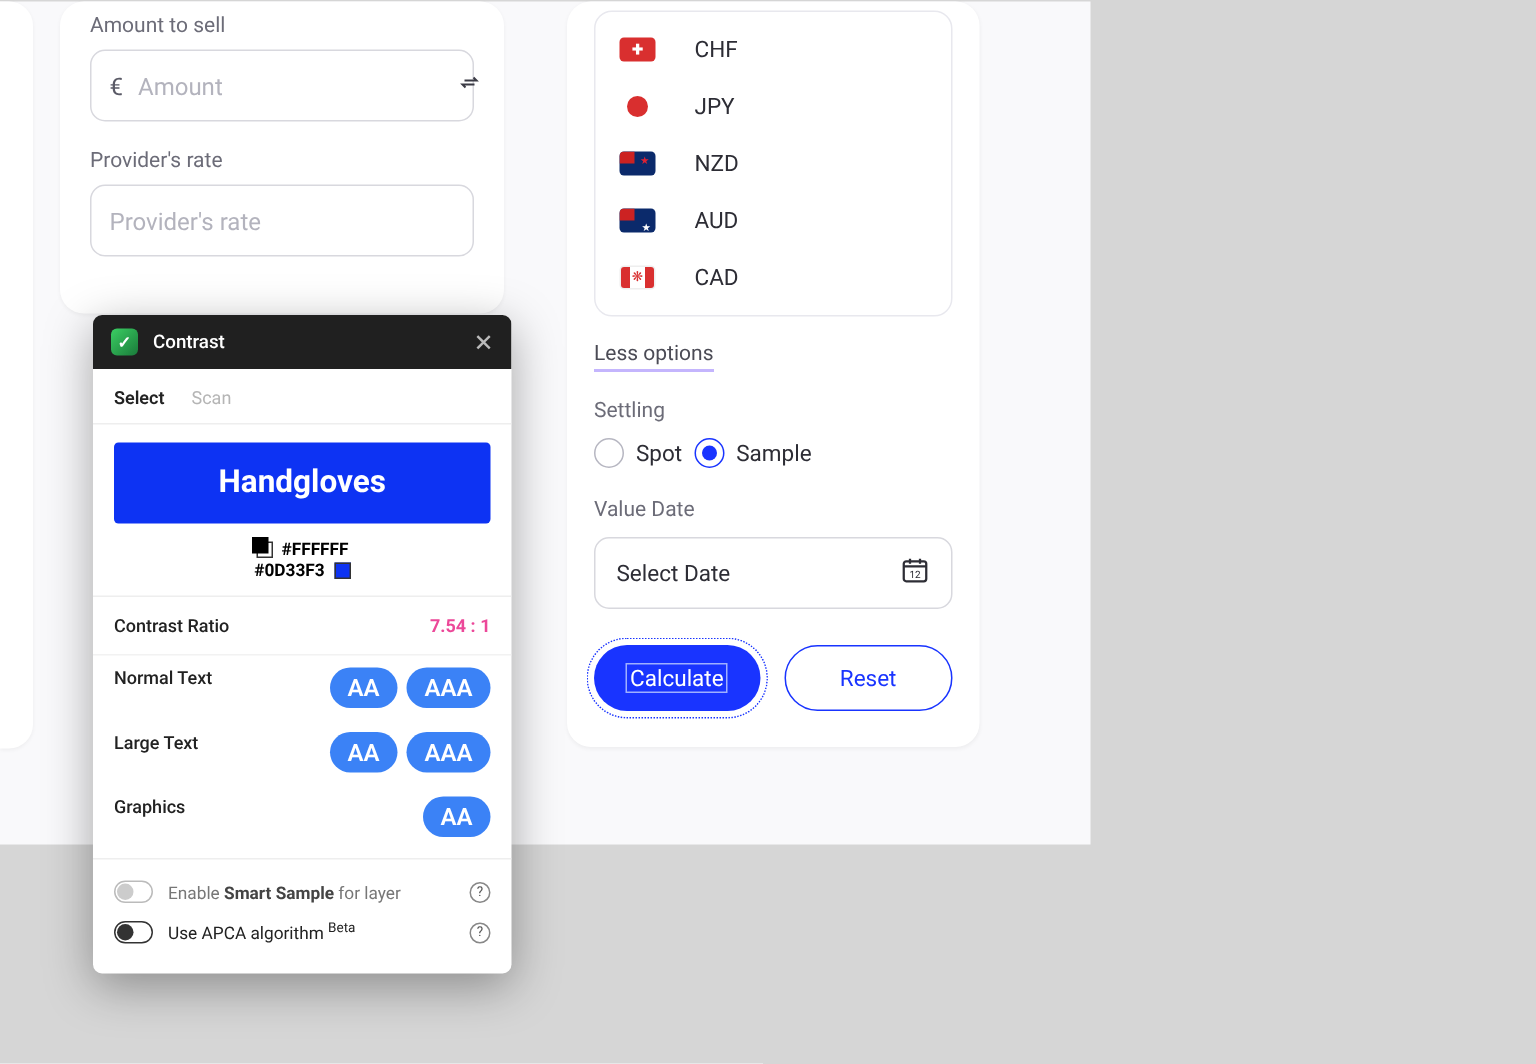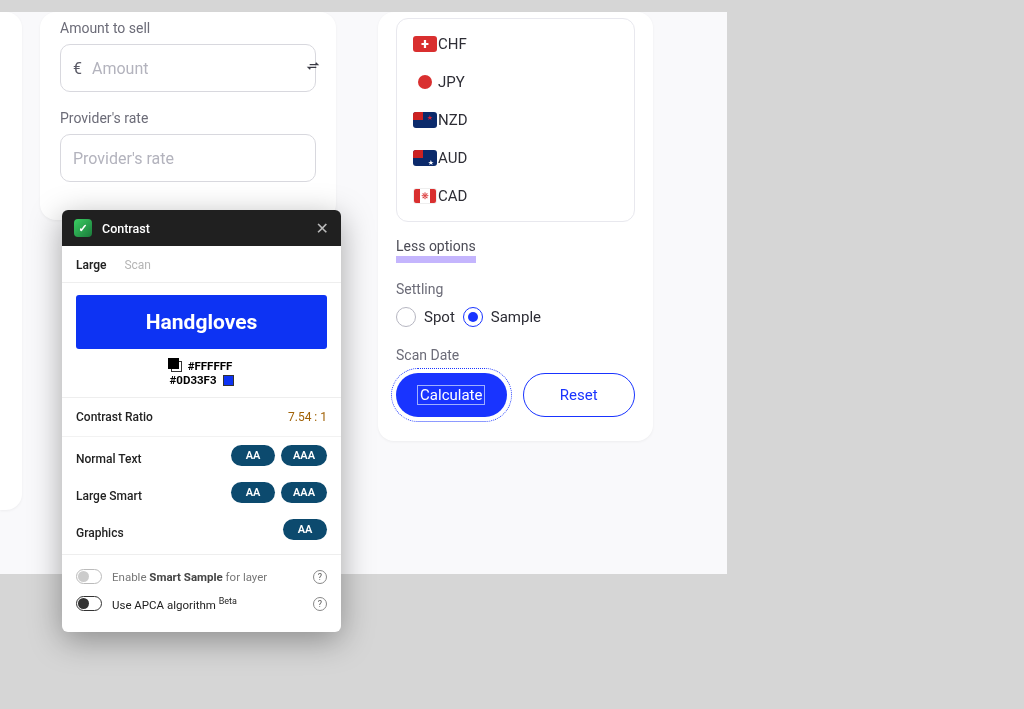--- a/index.html
+++ b/index.html
@@ -1,21 +1,21 @@
 <!DOCTYPE html>
 <html><head>
 <meta charset="utf-8">
 <style>
   * { box-sizing: border-box; margin: 0; padding: 0; font-family: -apple-system, BlinkMacSystemFont, "Segoe UI", Roboto, Helvetica, Arial, sans-serif; }
   body { width: 1024px; height: 709px; background: #d6d6d6; overflow: hidden; position: relative; }
 
   
   .workspace {
     position: absolute;
-    left: 0; top: 12px;
+    left: 0; top: 1px;
     width: 727px; height: 562px;
     background: #f9f9fb;
     border-bottom-left-radius: 0;
   }
 
   
   .card-left-sliver {
     position: absolute;
     left: 0; top: 0;
     width: 22px; height: 498px;
@@ -66,21 +66,21 @@
     box-shadow: 0 1px 3px rgba(0,0,0,0.05);
     padding: 6px 18px 24px;
   }
   .currency-list {
     border: 1px solid #e8e8ee;
     border-radius: 12px;
     padding: 6px 0;
     margin-bottom: 14px;
   }
   .currency-item {
-    display: flex; align-items: center; gap: 1px;
+    display: flex; align-items: center; gap: 26px;
     padding: 10px 16px;
     cursor: pointer;
   }
   .flag { width: 24px; height: 16px; border-radius: 3px; position: relative; overflow: hidden; flex: 0 0 24px; display:inline-block; }
   .flag-dot { width: 14px; height: 14px; border-radius: 50%; flex: 0 0 14px; margin: 0 5px; }
   .cur-code { font-size: 15px; color: #2d2d35; }
 
   
   .flag-ch { background: #d92f2f; }
   .flag-ch::after { content:"+"; position:absolute; inset:0; display:flex; align-items:center; justify-content:center; color:#fff; font-weight:900; font-size:14px; }
@@ -88,21 +88,21 @@
   .flag-au::before { content:""; position:absolute; left:0; top:0; width:10px; height:8px; background:#c22; }
   .flag-au::after { content:"★"; position:absolute; right:3px; bottom:-1px; color:#fff; font-size:7px; }
   .flag-nz { background: #0b2a6b; }
   .flag-nz::before { content:""; position:absolute; left:0; top:0; width:10px; height:8px; background:#c22; }
   .flag-nz::after { content:"★"; position:absolute; right:4px; top:2px; color:#d23; font-size:7px; }
   .flag-ca { background:#fff; border:1px solid #eee; }
   .flag-ca::before, .flag-ca::after { content:""; position:absolute; top:0; bottom:0; width:6px; background:#d92f2f; }
   .flag-ca::before { left:0; } .flag-ca::after { right:0; }
   .flag-ca .leaf { position:absolute; left:50%; top:50%; transform:translate(-50%,-50%); color:#d92f2f; font-size:9px; }
 
-  .less-options { display:inline-block; font-size:14px; color:#4b4b55; border-bottom:7px solid #c4b5fd; padding-bottom:2px; cursor:pointer; margin-bottom: 18px;}
+  .less-options { display:inline-block; font-size:14px; color:#4b4b55; border-bottom:2px solid #c4b5fd; padding-bottom:2px; cursor:pointer; margin-bottom: 18px;}
 
   .section-label { color:#6c6c78; font-size:14px; margin-bottom:10px; }
   .radio-row { display:flex; gap:8px; align-items:center; margin-bottom: 20px; }
   .radio { display:flex; align-items:center; gap:8px; cursor:pointer; }
   .radio-circle { width:20px; height:20px; border:1.5px solid #b6b6c1; border-radius:50%; display:flex; align-items:center; justify-content:center; }
   .radio-circle.selected { border-color: #1934ff; }
   .radio-dot { width:10px; height:10px; border-radius:50%; background:#1934ff; }
   .radio-label { font-size:15px; color:#2d2d35; }
 
   .date-input { border:1px solid #d8d8de; border-radius:10px; height:48px; display:flex; align-items:center; justify-content:space-between; padding:0 14px; margin-bottom:24px; cursor:pointer;}
@@ -144,26 +144,26 @@
 
   .sample-box { margin:12px 14px 6px; background:#0d33f3; border-radius:3px; height:54px; display:flex; align-items:center; justify-content:center; color:#fff; font-weight:700; font-size:21px; }
   .swatch-row { display:flex; justify-content:space-between; padding:4px 14px 10px; font-size:11.5px; font-weight:700; align-items:center; border-bottom:1px solid #eee;flex-direction:column; }
   .swatch-left, .swatch-right { display:flex; align-items:center; gap:6px; }
   .sw-chip { width:11px; height:11px; display:inline-block; position:relative;}
   .sw-chip::before { content:""; position:absolute; inset:0; border:1px solid #333;}
   .sw-chip.fg::after { content:""; position:absolute; left:-3px; top:-3px; width:11px; height:11px; background:#000; }
 
   .ratio-row { display:flex; justify-content:space-between; padding:12px 14px; font-size:12px; border-bottom:1px solid #f2f2f2;}
   .ratio-label { color:#222; font-weight:500; }
-  .ratio-val { color:#a16207; }
-
-  .check-row { display:flex; justify-content:space-between; align-items:flex-end; padding:8px 14px; font-size:12px; }
+  .ratio-val { color:#ec4899;font-weight:bold; }
+
+  .check-row { display:flex; justify-content:space-between; align-items:flex-start; padding:8px 14px; font-size:12px; }
   .check-label { color:#222; font-weight:500; }
   .pill-group { display:flex; gap:6px; }
-  .pill { background:#0c4a6e; color:#fff; font-size:11px; font-weight:600; padding:4px 12px; border-radius:14px; min-width:44px; text-align:center; }
+  .pill { background:#3b82f6; color:#fff; font-size:16px; font-weight:600; padding:4px 12px; border-radius:14px; min-width:44px; text-align:center; }
 
   .plugin-footer { border-top:1px solid #eee; padding:8px 14px 14px; margin-top:6px; }
   .opt-row { display:flex; align-items:center; gap:10px; padding:6px 0; font-size:11.5px; color:#777; }
   .toggle { width:26px; height:15px; border-radius:9px; border:1.3px solid #bbb; position:relative; flex:0 0 26px; cursor:pointer;}
   .toggle::after { content:""; position:absolute; left:1px; top:1px; width:11px; height:11px; border-radius:50%; background:#ccc; }
   .toggle.dark { border-color:#333; }
   .toggle.dark::after { background:#333; }
   .opt-row .q { margin-left:auto; width:14px; height:14px; border:1.2px solid #888; border-radius:50%; display:flex; align-items:center; justify-content:center; font-size:9px; color:#555; cursor:pointer;}
   .opt-row strong { color:#444; font-weight:700; }
   .opt-row .dark-text { color:#222; }
@@ -229,21 +229,31 @@
         <span class="radio-label">Spot</span>
       </div>
       <div class="radio">
         <span class="radio-circle selected">
             <span class="radio-dot"></span>
           </span>
         <span class="radio-label">Sample</span>
       </div>
     </div>
 
-    <div class="section-label">Scan Date</div>
+    <div class="section-label">Value Date</div>
+    <div class="date-input">
+      <span class="date-placeholder">Select Date</span>
+      <span class="cal-icon">
+        <svg width="20" height="20" viewBox="0 0 24 24" fill="none" stroke="currentColor" stroke-width="1.8">
+            <rect x="3" y="5" width="18" height="16" rx="2"></rect>
+            <path d="M3 9h18M8 3v4M16 3v4"></path>
+            <text x="12" y="18" font-size="8" text-anchor="middle" fill="currentColor" stroke="none">12</text>
+          </svg>
+      </span>
+    </div>
 
     <div class="btn-row">
       <button class="btn btn-primary">
         <span class="btn-primary-focus-ring"></span>
         <span class="btn-primary-inner-ring">Calculate</span>
       </button>
       <button class="btn btn-outline">
         <span>Reset</span>
       </button>
     </div>
@@ -251,21 +261,21 @@
 </div>
 
 <div class="plugin">
   <div class="plugin-header">
     <span class="plugin-icon"></span>
     <span class="plugin-title">Contrast</span>
     <span class="plugin-close">✕</span>
   </div>
 
   <div class="plugin-tabs">
-    <span class="plugin-tab active">Large</span>
+    <span class="plugin-tab active">Select</span>
     <span class="plugin-tab">Scan</span>
   </div>
 
   <div class="sample-box">Handgloves</div>
 
   <div class="swatch-row">
     <div class="swatch-left">
       <span class="sw-chip fg"></span>
       <span>#FFFFFF</span>
     </div>
@@ -281,21 +291,21 @@
   </div>
 
   <div class="check-row">
     <span class="check-label">Normal Text</span>
     <span class="pill-group">
       <span class="pill">AA</span>
       <span class="pill">AAA</span>
     </span>
   </div>
   <div class="check-row">
-    <span class="check-label">Large Smart</span>
+    <span class="check-label">Large Text</span>
     <span class="pill-group">
       <span class="pill">AA</span>
       <span class="pill">AAA</span>
     </span>
   </div>
   <div class="check-row">
     <span class="check-label">Graphics</span>
     <span class="pill-group">
       <span class="pill">AA</span>
     </span>

